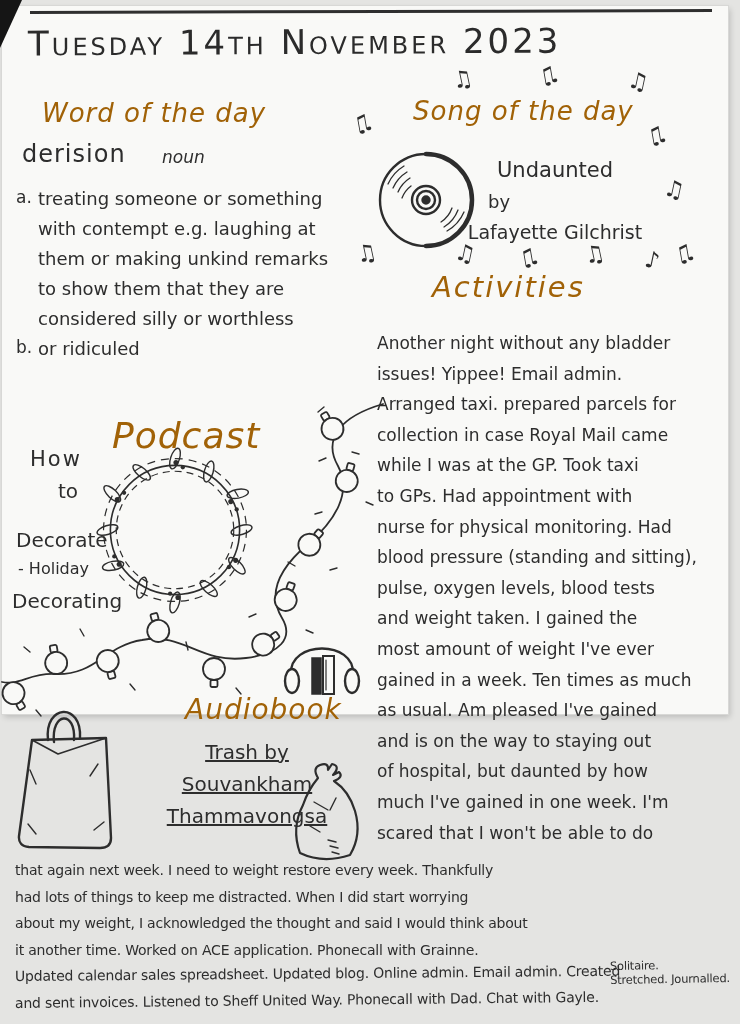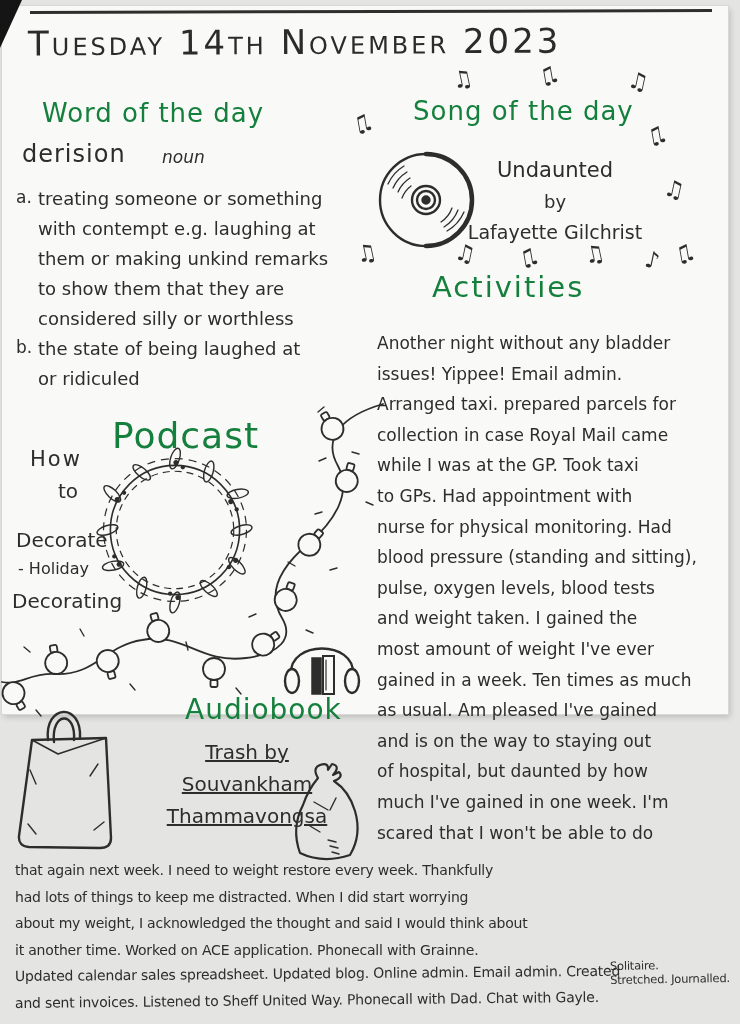--- a/index.html
+++ b/index.html
@@ -17,21 +17,21 @@
   }
   .scan-topline{position:absolute;left:30px;top:10px;width:682px;height:3px;background:#2f2f2f;transform:rotate(-0.15deg);}
   .corner-tl{position:absolute;left:0;top:0;width:22px;height:48px;background:#151515;clip-path:polygon(0 0,100% 0,0 100%);}
   .abs{position:absolute;white-space:nowrap;}
 
   
   .title{
     left:28px;top:22px;font-size:34px;letter-spacing:3px;
     font-variant:small-caps;color:#2b2b2b;transform:rotate(-0.3deg);
   }
-  .heading{font-size:26px;letter-spacing:1px;color:#15803d;}
+  .heading{font-size:26px;letter-spacing:1px;color:#a16207;font-style:italic;}
   .h-word{left:42px;top:98px;}
   .h-song{left:413px;top:96px;}
   .h-podcast{left:112px;top:403px;font-size:36px;margin-top:12px;}
   .h-audiobook{left:185px;top:693px;font-size:28px;}
   .h-activities{left:432px;top:270px;font-size:29px;letter-spacing:2px;}
 
   .word-term{left:22px;top:140px;font-size:24px;letter-spacing:1px;}
   .word-pos{left:162px;top:147px;font-size:17px;font-style:italic;}
 
   .def-block{position:absolute;left:14px;width:344px;padding-left:24px;}
@@ -43,21 +43,21 @@
   .act-lines{position:absolute;left:377px;top:328px;width:362px;}
   .act-lines .hand-line{font-size:17px;line-height:30.6px;white-space:nowrap;}
 
   .footer-lines{position:absolute;left:15px;top:857px;width:720px;}
   .footer-lines .hand-line{font-size:14px;line-height:26.5px;letter-spacing:-0.2px;white-space:nowrap;}
   .footer-lines .hand-line:nth-child(5){transform:rotate(-0.5deg);transform-origin:left;}
   .footer-lines .hand-line:nth-child(6){transform:rotate(-0.6deg);transform-origin:left;}
   .side-note{position:absolute;left:610px;top:959px;font-size:11.5px;line-height:13.5px;letter-spacing:-0.2px;transform:rotate(-1deg);}
 
   .song-title{left:488px;top:158px;width:134px;text-align:center;font-size:21px;}
-  .song-by{left:488px;top:191px;width:134px;text-align:center;font-size:18px;}
+  .song-by{left:488px;top:191px;width:134px;text-align:left;font-size:18px;}
   .song-artist{left:452px;top:221px;width:206px;text-align:center;font-size:19px;}
 
   .pod-how{left:30px;top:447px;font-size:21px;letter-spacing:2px;}
   .pod-to{left:58px;top:479px;font-size:20px;}
   .pod-decorate{left:16px;top:528px;font-size:20px;}
   .pod-holiday{left:18px;top:559px;font-size:16px;}
   .pod-decorating{left:12px;top:589px;font-size:20px;}
 
   .audio-lines{position:absolute;left:138px;top:736px;width:218px;text-align:center;text-decoration:underline;}
   .audio-lines .hand-line{font-size:20px;line-height:32px;white-space:nowrap;}
@@ -104,21 +104,20 @@
         <div class="hand-line">treating someone or something</div>
         <div class="hand-line">with contempt e.g. laughing at</div>
         <div class="hand-line">them or making unkind remarks</div>
         <div class="hand-line">to show them that they are</div>
         <div class="hand-line">considered silly or worthless</div>
       </div>
   </div>
   <div class="def-block def-b">
     <span class="def-marker">b.</span>
     <div>
-        <div class="hand-line">the state of being laughed at</div>
         <div class="hand-line">or ridiculed</div>
       </div>
   </div>
 
   <div class="abs heading h-song">Song of the day</div>
   <div class="abs song-title">Undaunted</div>
   <div class="abs song-by">by</div>
   <div class="abs song-artist">Lafayette Gilchrist</div>
 
   <svg style="left:376px;top:148px;" width="104" height="104" viewBox="0 0 104 104">

